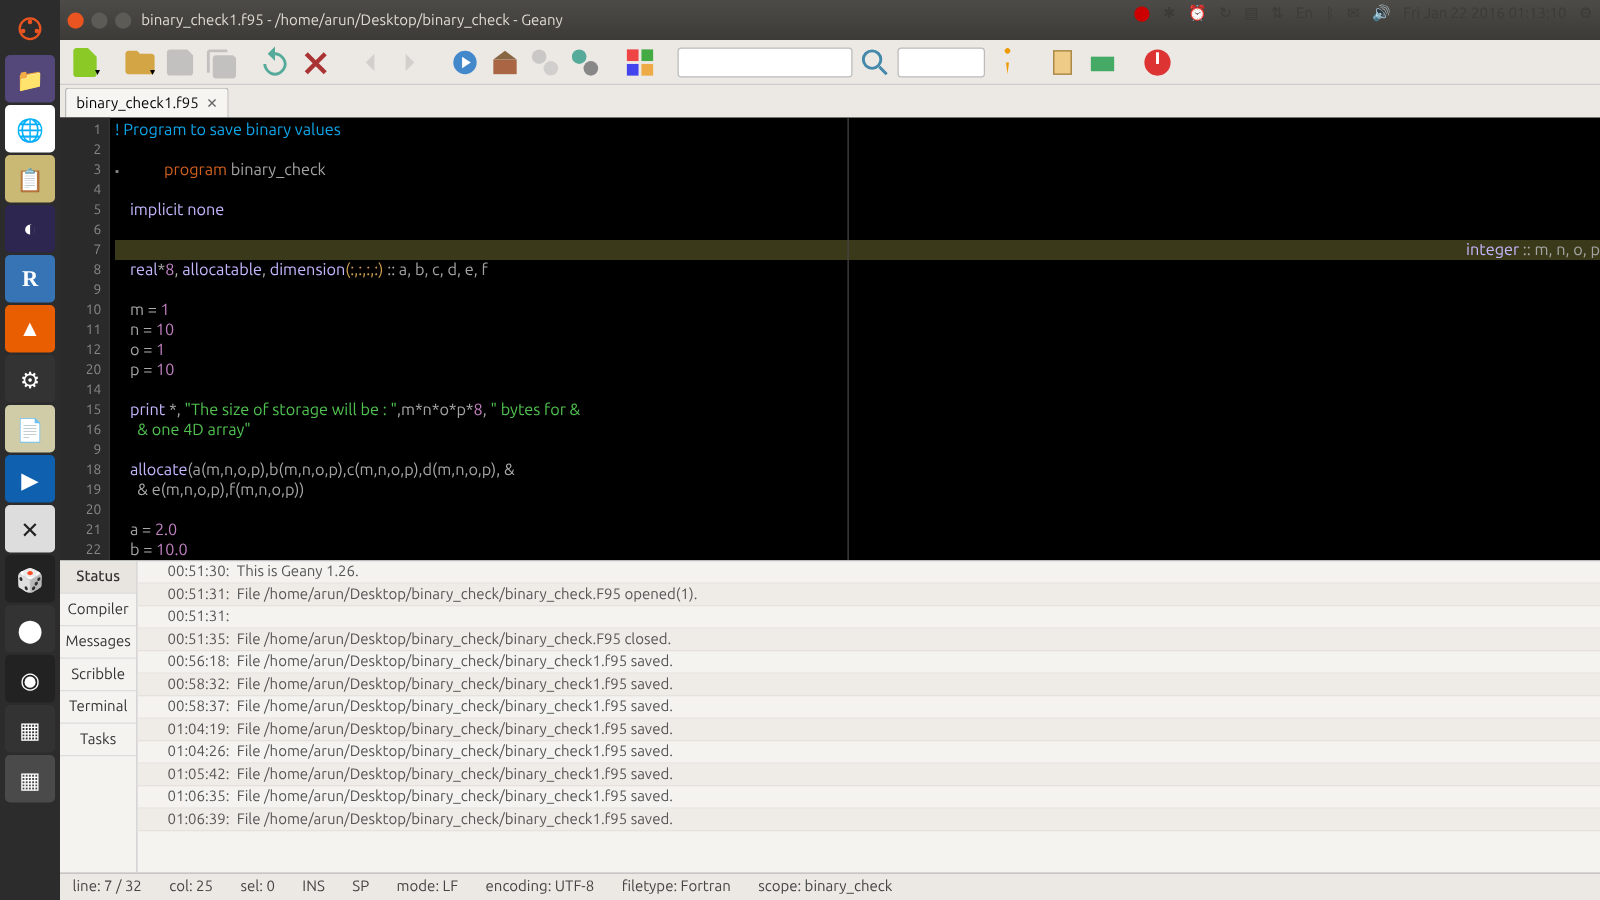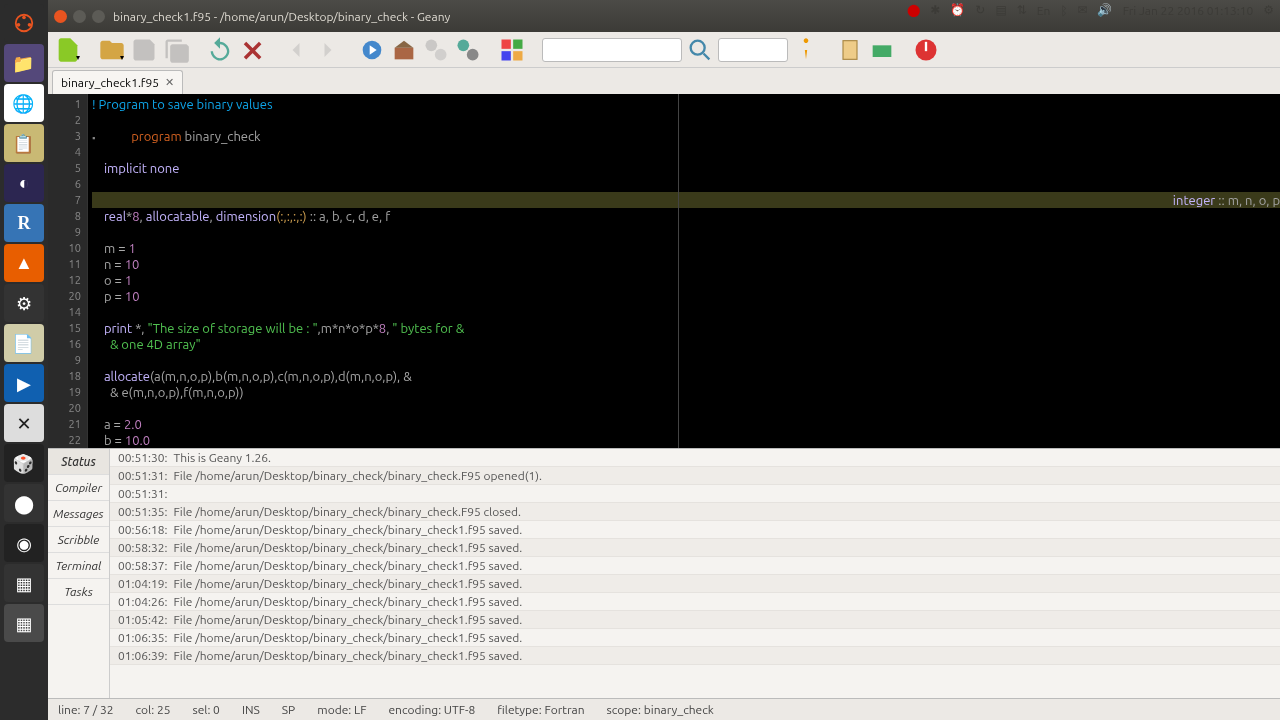--- a/index.html
+++ b/index.html
@@ -32,24 +32,24 @@
 .c-keyword { color: #d06020; margin-left: 36px; }
 .c-keyword2 { color: #c4b5fd; }
 .c-ident { color: #a3a3a3; }
 .c-dim { color: #d0a050; }
 .c-op { color: #aaa; }
 .c-num { color: #c080c0; }
 .c-str { color: #50c050; }
 .fold { color: #888; font-size: 9px; }
 .bottom-panel { height: 250px; display: flex; border-top: 1px solid #bbb; background: #f5f3f0; }
 .panel-tabs { width: 62px; display: flex; flex-direction: column; border-right: 1px solid #ccc; }
-.panel-tab { padding: 6px 4px; font-size: 12px; text-align: center; border-bottom: 1px solid #ddd; cursor: pointer; color: #333; font-style: italic; }
+.panel-tab { padding: 6px 4px; font-size: 12px; text-align: center; border-bottom: 1px solid #ddd; cursor: pointer; color: #333; }
 .panel-tab.active { background: #e8e5e0; font-weight: 500; }
 .messages { flex: 1; overflow-y: auto; font-size: 12px; }
-.msg-row { padding: 2px 8px; border-bottom: 1px solid #e5e2de; color: #555; display: flex; gap: 6px; align-items: center; }
+.msg-row { padding: 2px 24px; border-bottom: 1px solid #e5e2de; color: #555; display: flex; gap: 6px; align-items: center; }
 .msg-row:nth-child(even) { background: #efece8; }
 .statusbar { height: 22px; background: #ece9e5; border-top: 1px solid #bbb; display: flex; align-items: center; padding: 0 10px; gap: 22px; font-size: 12px; color: #444; }
 </style>
 </head>
 <body>
 
 <div class="launcher">
   <div class="launcher-item" style="background:#2c2c2c;">
       <svg viewBox="0 0 24 24" fill="#e95420">
         <circle cx="12" cy="12" r="9" fill="none" stroke="#e95420" stroke-width="2"></circle>

